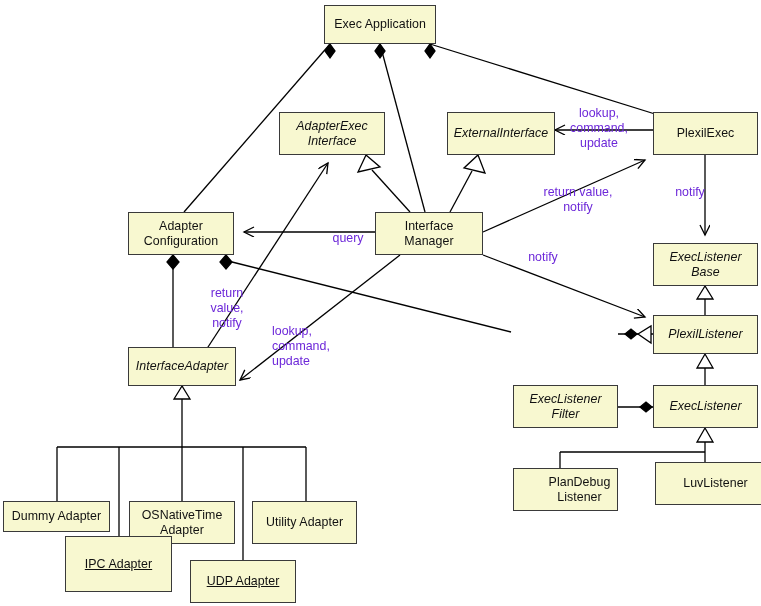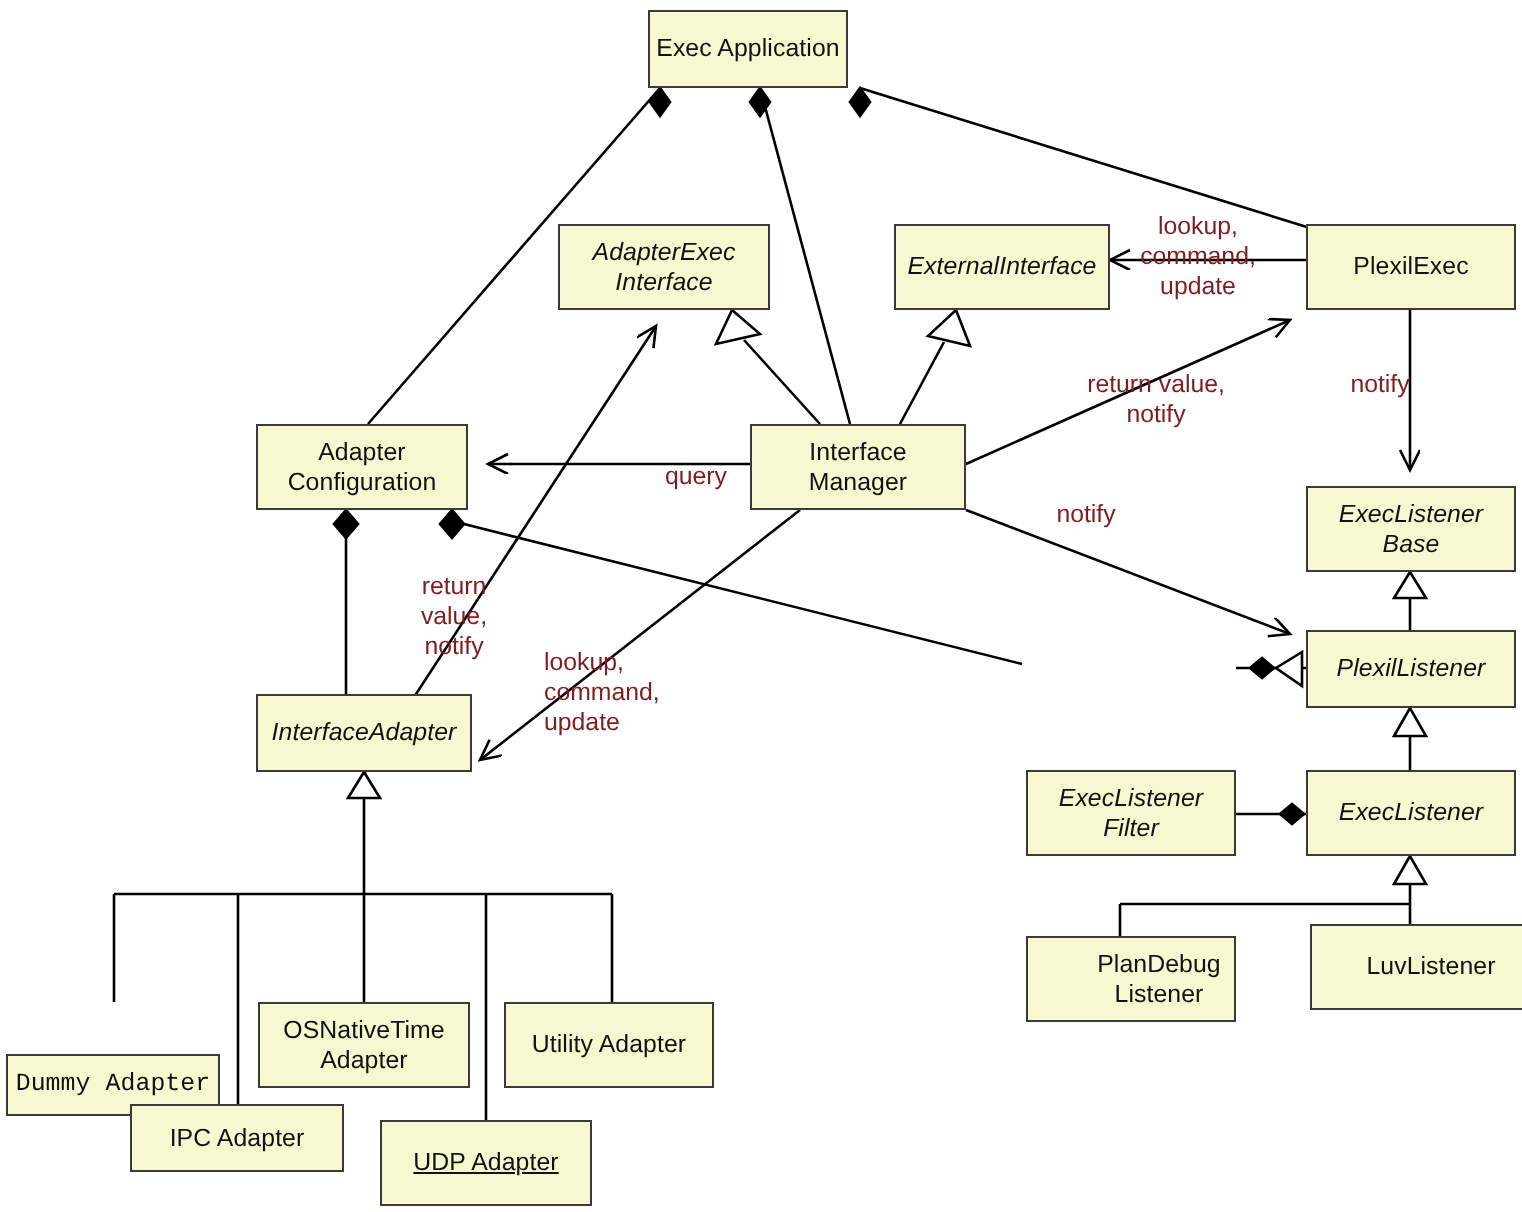--- a/index.html
+++ b/index.html
@@ -46,21 +46,21 @@
   }
   .uml-box span {
     display: block;
     padding: 0 3px;
     white-space: pre-line;
   }
   .edge-label {
     position: absolute;
     font-size: 12.4px;
     line-height: 15px;
-    color: #7f1d1d;
+    color: #6d28d9;
     text-align: center;
     background: transparent;
     z-index: 4;
     white-space: pre-line;
     pointer-events: none;
   }
   .edge-label.la-left { text-align: left; }
 </style>
 </head>
 <body>
@@ -135,21 +135,21 @@
 
       <polygon points="705,428 697,442 713,442" fill="#fff" stroke="#000" stroke-width="1.3"></polygon>
       <line x1="705" y1="442" x2="705" y2="452"></line>
       <line x1="560" y1="452" x2="705" y2="452"></line>
       <line x1="560" y1="452" x2="560" y2="468"></line>
       <line x1="705" y1="452" x2="705" y2="468"></line>
 
     </g>
   </svg>
 
-  <div class="uml-box" style="left:324px;top:5px;width:100px;height:39px;">
+  <div class="uml-box" style="left:324px;top:5px;width:112px;height:39px;">
       <span>Exec Application</span>
     </div>
   <div class="uml-box abstract" style="left:279px;top:112px;width:106px;height:43px;">
       <span>AdapterExec
 Interface</span>
     </div>
   <div class="uml-box abstract" style="left:437px;top:112px;width:108px;height:43px;margin-left:10px;">
       <span>ExternalInterface</span>
     </div>
   <div class="uml-box" style="left:653px;top:112px;width:105px;height:43px;text-align:center;">
@@ -180,31 +180,31 @@
   <div class="uml-box abstract" style="left:653px;top:385px;width:105px;height:43px;">
       <span>ExecListener</span>
     </div>
   <div class="uml-box" style="left:513px;top:468px;width:105px;height:43px;padding-left:28px;">
       <span>PlanDebug
 Listener</span>
     </div>
   <div class="uml-box" style="left:655px;top:462px;width:121px;height:43px;">
       <span>LuvListener</span>
     </div>
-  <div class="uml-box" style="left:3px;top:527px;width:107px;height:31px;font-family:Liberation Mono, monospace;">
+  <div class="uml-box" style="left:3px;top:501px;width:107px;height:31px;">
       <span>Dummy Adapter</span>
     </div>
   <div class="uml-box" style="left:129px;top:501px;width:106px;height:43px;">
       <span>OSNativeTime
 Adapter</span>
     </div>
   <div class="uml-box" style="left:252px;top:501px;width:105px;height:43px;">
       <span>Utility Adapter</span>
     </div>
-  <div class="uml-box" style="left:65px;top:552px;width:107px;height:34px;">
+  <div class="uml-box" style="left:65px;top:536px;width:107px;height:56px;text-decoration:underline;">
       <span>IPC Adapter</span>
     </div>
   <div class="uml-box" style="left:190px;top:560px;width:106px;height:43px;text-decoration:underline;">
       <span>UDP Adapter</span>
     </div>
 
   <div class="edge-label" style="left:561px;top:106px;width:76px;"><span>lookup,
 command,
 update</span></div>
   <div class="edge-label" style="left:532px;top:185px;width:92px;"><span>return value,

